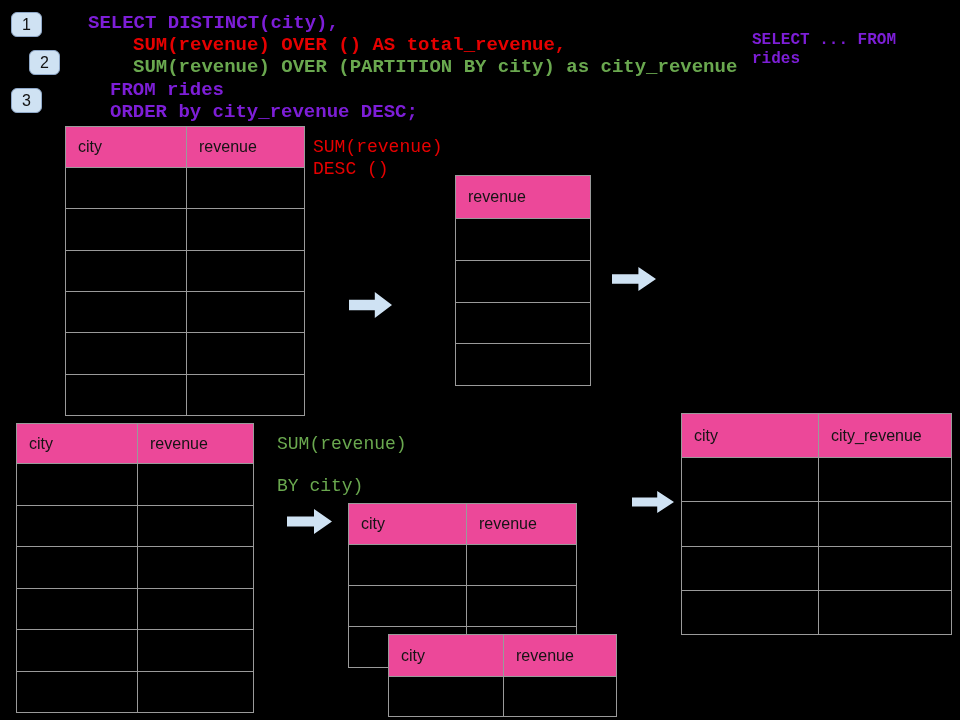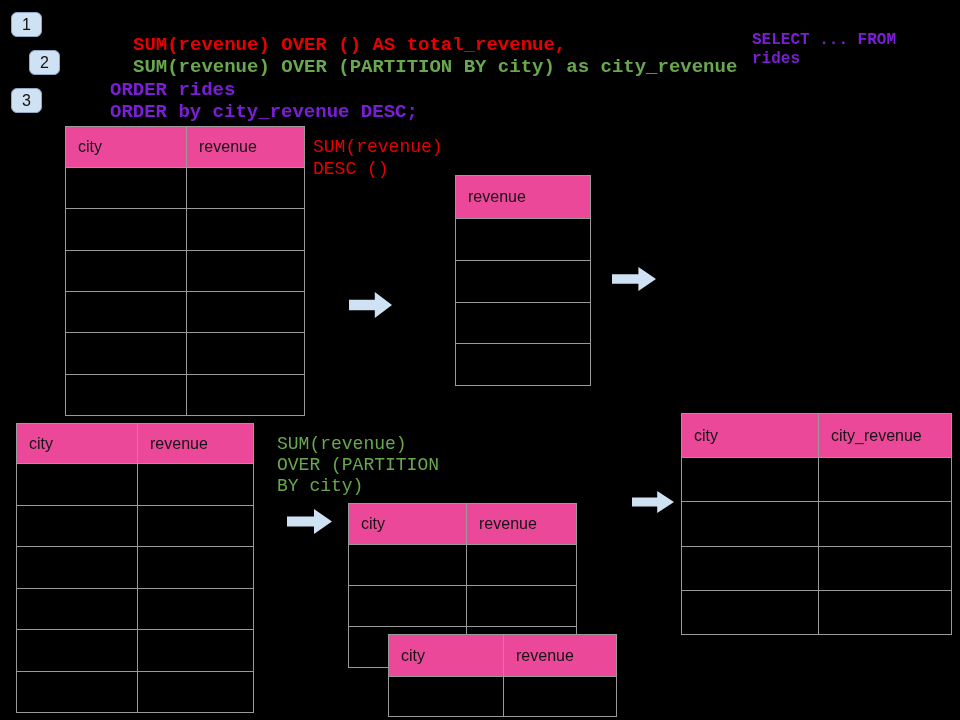--- a/index.html
+++ b/index.html
@@ -149,30 +149,31 @@
   <div class="badge" id="badge-1">
     <span>1</span>
   </div>
   <div class="badge" id="badge-2">
     <span>2</span>
   </div>
   <div class="badge" id="badge-3">
     <span>3</span>
   </div>
 
+  <div class="code purple" id="sql-line-1">SELECT DISTINCT(city),</div>
   <div class="code green" id="sql-line-3">SUM(revenue) OVER (PARTITION BY city) as city_revenue</div>
   <div class="code red" id="sql-line-2">SUM(revenue) OVER () AS total_revenue,</div>
-  <div class="code purple" id="sql-line-4">ORDER rides</div>
+  <div class="code purple" id="sql-line-4">FROM rides</div>
   <div class="code purple" id="sql-line-5">ORDER by city_revenue DESC;</div>
 
   <div class="side-note"><span>SELECT ... FROM</span><br><span>rides</span></div>
 
   <div class="annot red" id="annot-total"><span>SUM(revenue)</span><br><span>DESC ()</span></div>
 
-  <div class="annot green" id="annot-partition"><span>SUM(revenue)</span><br><span>OVER (PARTITION</span><br><span>BY city)</span></div>
+  <div class="annot green" id="annot-partition"><span>SUM(revenue)</span><br><br><span>BY city)</span></div>
 
   <div class="tbl" id="tbl-source-top">
     <div class="thead">
       <div class="th">city</div>
       <div class="th">revenue</div>
     </div>
     <div class="tbody">
         <div class="trow">
           <div class="tcell"></div>
           <div class="tcell"></div>

